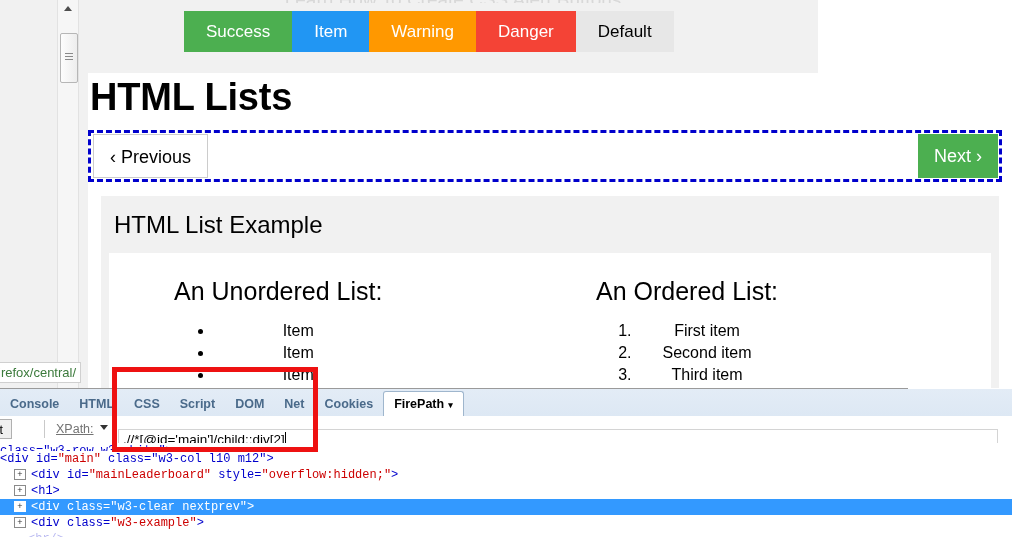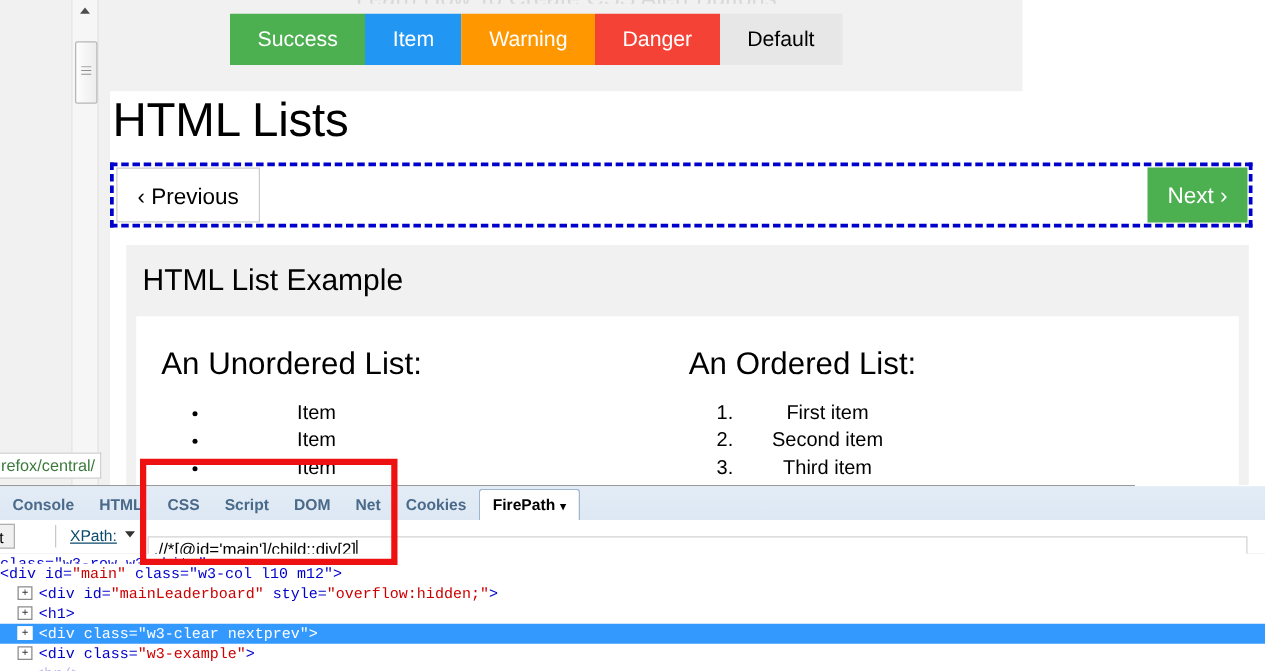--- a/index.html
+++ b/index.html
@@ -70,21 +70,21 @@
   }
   .alert-btn.success{background:#4CAF50;}
   .alert-btn.info   {background:#2196F3;}
   .alert-btn.warning{background:#ff9800;}
   .alert-btn.danger {background:#f44336;}
   .alert-btn.default{background:#e7e7e7;color:#000000;}
 
   
   #page-h1{
     position:absolute;left:90px;top:76px;
-    font-size:38px;font-weight:400;color:#000000;
+    font-size:38px;font-weight:700;color:#000000;
     letter-spacing:-0.2px;white-space:nowrap;
   }
 
   
   #nextprev{
     position:absolute;left:89px;top:131px;width:912px;height:50px;
     background:#ffffff;
     outline:3px dashed #0000cc;outline-offset:-2px;
     box-sizing:border-box;
   }
@@ -107,21 +107,21 @@
     background:#f1f1f1;box-sizing:border-box;
   }
   #example-title{
     position:absolute;left:13px;top:15px;
     font-size:24px;color:#000000;font-weight:400;white-space:nowrap;
   }
   #example-inner{
     position:absolute;left:8px;top:57px;width:882px;height:135px;
     background:#ffffff;box-sizing:border-box;overflow:hidden;
   }
-  .list-col{position:absolute;top:0;}
+  .list-col{position:absolute;top:0;margin-left:45px;}
   .list-col.left{left:20px;}
   .list-col.right{left:442px;}
   .list-head{
     font-size:25px;color:#000000;font-weight:400;
     margin:24px 0 0 0;white-space:nowrap;
   }
   ul.demo-list,ol.demo-list{
     margin:14px 0 0 0;padding-left:40px;
     font-size:16px;color:#000000;line-height:22px;
   }
@@ -168,21 +168,21 @@
     background:#ffffff;border-bottom:1px solid #c8c8c8;
   }
   #btn-highlight{
     position:absolute;left:-36px;top:3px;height:20px;line-height:20px;
     padding:0 8px;font-size:12.5px;color:#000000;
     background:#f0f0f0;border:1px solid #b0b0b0;box-sizing:border-box;
   }
   #fb-sep{position:absolute;left:44px;top:4px;width:1px;height:18px;background:#c9c9c9;}
   #xpath-label{
     position:absolute;left:56px;top:4px;height:19px;line-height:19px;
-    font-size:12.5px;color:#0c4a6e;white-space:nowrap;
+    font-size:12.5px;color:#737373;white-space:nowrap;
   }
   #xpath-label u{text-decoration:underline;}
   #xpath-caret{
     position:absolute;left:100px;top:9px;width:0;height:0;
     border-left:4px solid transparent;border-right:4px solid transparent;
     border-top:5px solid #333333;
   }
   #xpath-input{
     position:absolute;left:118px;top:2px;width:880px;height:22px;
     background:#ffffff;border:1px solid #d4d4d4;box-sizing:border-box;

